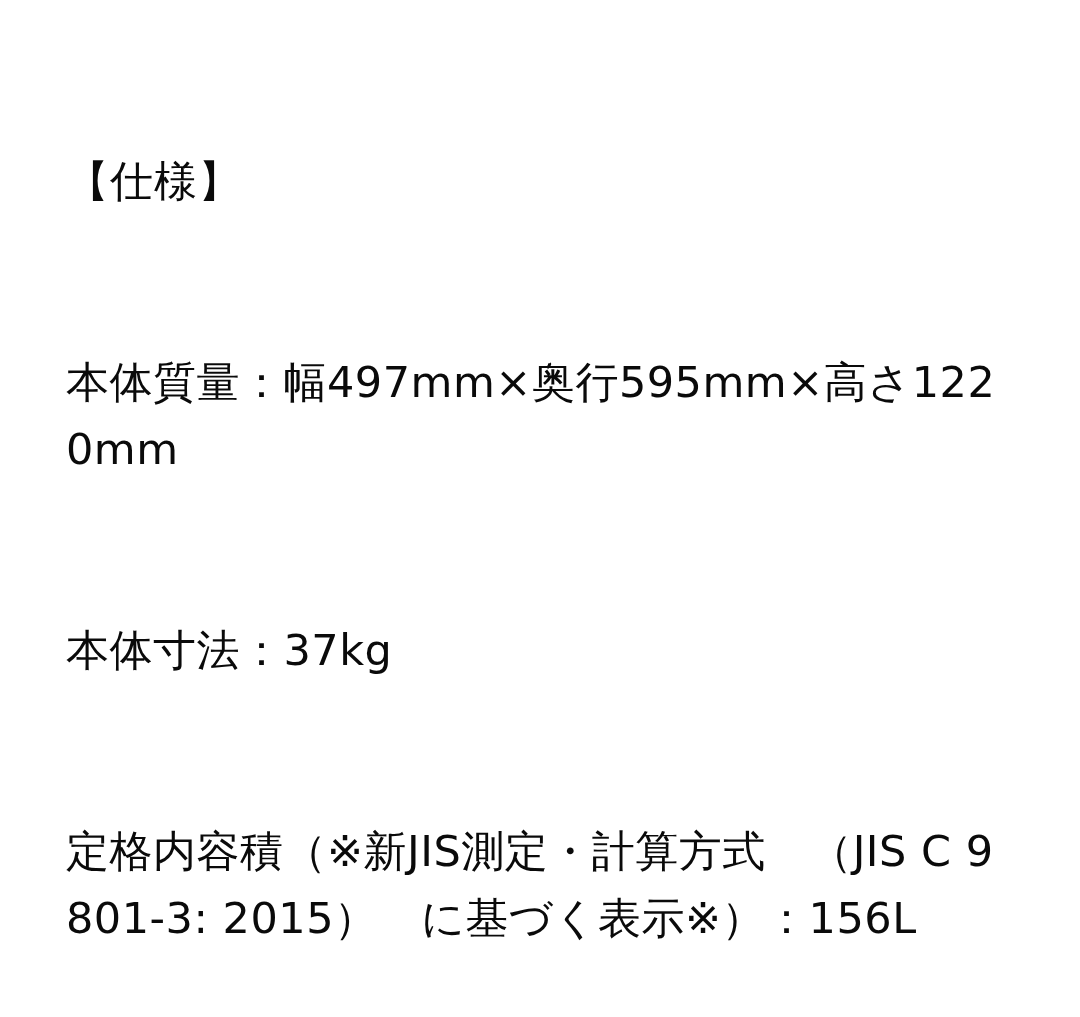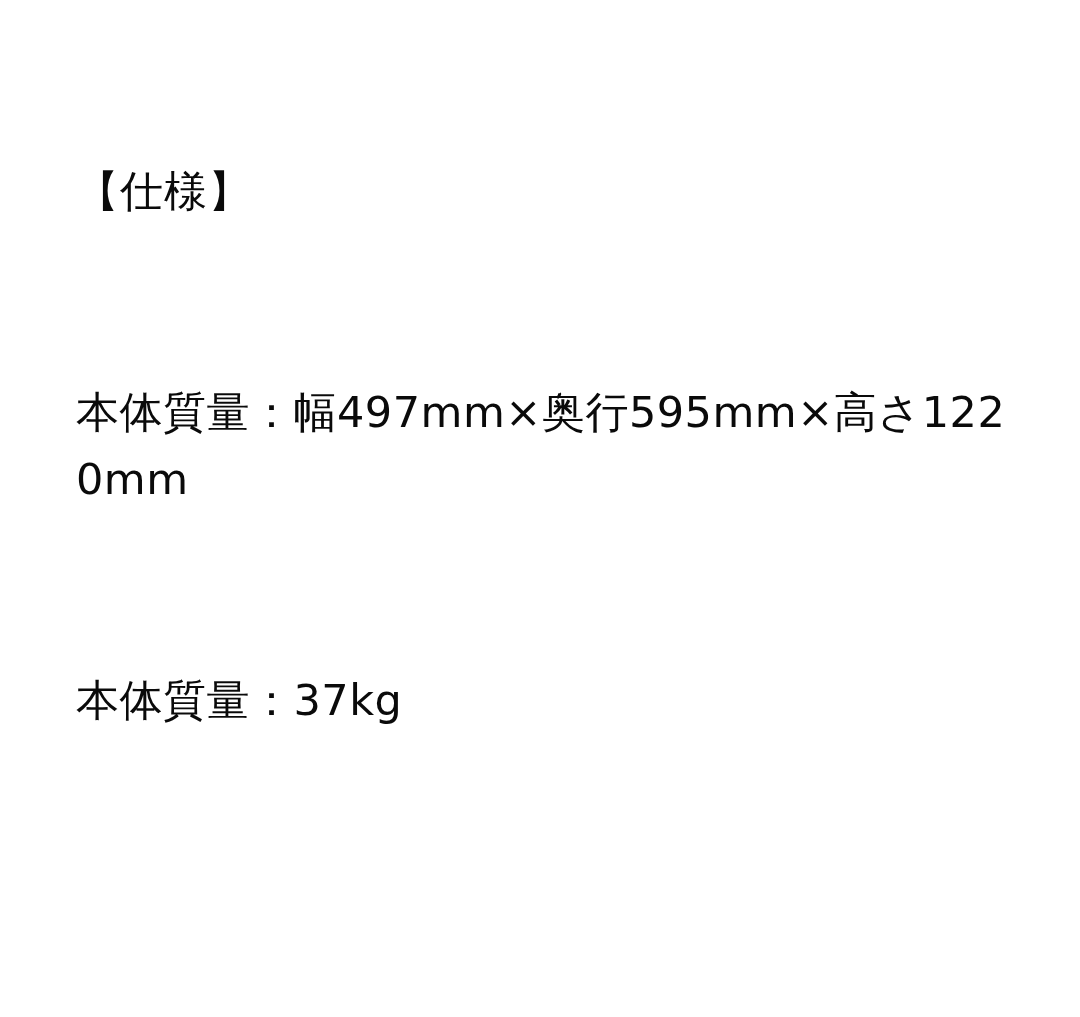--- a/index.html
+++ b/index.html
@@ -44,36 +44,37 @@
     color: #0a0a0a;
     font-size: 43px;
     line-height: 67px;
     letter-spacing: 0.5px;
     font-weight: 400;
     word-break: break-all;
     white-space: pre-wrap;
   }
   .spec-line {
     display: block;
-    margin: 10px;
+    margin: 0;
     padding: 0;
   }
   .spec-line.heading {
     letter-spacing: 1px;
   }
 </style>
 </head>
 <body>
 
 <div class="page">
   <div class="edge-left"></div>
   <div class="edge-right"></div>
 
   <div class="spec-block">
     <span class="spec-line heading">【仕様】</span>
     <span class="spec-line">本体質量：幅497mm×奥行595mm×高さ1220mm</span>
-    <span class="spec-line">本体質量：37kg</span>
+    <span class="spec-line">本体寸法：37kg</span>
+    <span class="spec-line">定格内容積（※新JIS測定・計算方式　（JIS C 9801-3: 2015）　に基づく表示※）：156L</span>
     
     
     
     
   </div>
 </div>
 
 </body></html>

